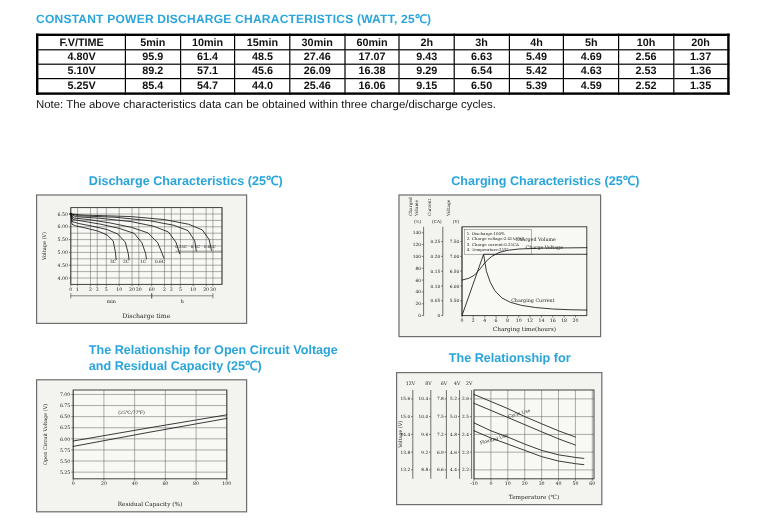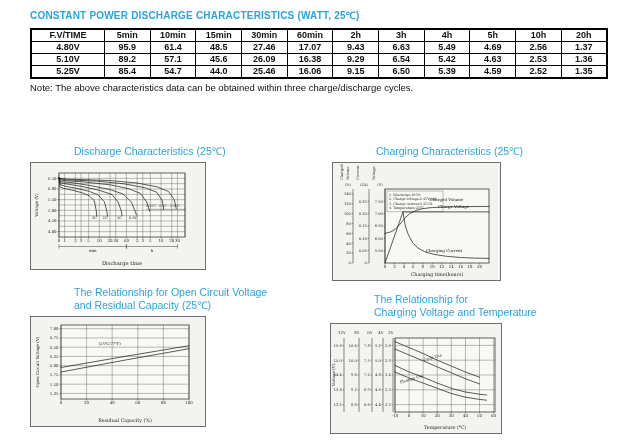--- a/index.html
+++ b/index.html
@@ -14,21 +14,21 @@
   table.power{
     border-collapse:collapse;table-layout:fixed;width:578px;margin-top:6px;
     border:2px solid #000;
     padding-left:20px;
   }
   table.power th,table.power td{
     border:1px solid #000;font-size:9px;font-weight:bold;text-align:center;
     padding:0;height:11px;line-height:11px;font-family:"Liberation Sans",sans-serif;
   }
   .note{margin:3px 0 0 0;font-size:9.5px;font-weight:normal;color:#111;}
-  .sec-title{margin:0 0 4px 1px;font-size:10.5px;font-weight:normal;color:#2aa5dc;line-height:13px;padding-left:43px;}
+  .sec-title{margin:0 0 4px 1px;font-size:10.5px;font-weight:bold;color:#2aa5dc;line-height:13px;padding-left:43px;}
   .panel{
     background:#f3f3f0;border:1px solid #6e6e6e;box-sizing:content-box;
   }
   .panel svg{display:block;}
   .panel svg text{font-family:"DejaVu Serif",serif;}
 </style>
 </head>
 <body>
 
 <div class="abs" style="left:30px;top:8px;width:584px;">
@@ -351,21 +351,20 @@
         <text x="78.64" y="27.609999999999978" font-size="3.8" text-anchor="middle" fill="#1c1c1c">(25℃/77℉)</text>
         <text x="94" y="105" font-size="4.8" text-anchor="middle" fill="#1c1c1c">Residual Capacity (%)</text>
         <text x="8" y="45" font-size="4.1" text-anchor="middle" fill="#1c1c1c" transform="rotate(-90 8 45)">Open Circuit Voltage (V)</text>
       </svg>
   </div>
 </div>
 
 <div class="abs" style="left:330px;top:293px;">
   <h2 class="sec-title">
     <span style="display:block">The Relationship for</span>
-    <span style="display:block">Charging Voltage and Temperature</span>
   </h2>
   <div class="panel" style="width:170px;height:109px;">
     <svg width="170" height="109" viewBox="0 0 170 109">
         <rect x="64" y="14" width="100" height="74" fill="#f8f8f5"></rect>
         <line x1="64" y1="14" x2="64" y2="88" stroke="#555555" stroke-width="0.4"></line>
         <line x1="78.08450704225352" y1="14" x2="78.08450704225352" y2="88" stroke="#555555" stroke-width="0.4"></line>
         <line x1="92.16901408450704" y1="14" x2="92.16901408450704" y2="88" stroke="#555555" stroke-width="0.4"></line>
         <line x1="106.25352112676056" y1="14" x2="106.25352112676056" y2="88" stroke="#555555" stroke-width="0.4"></line>
         <line x1="120.33802816901408" y1="14" x2="120.33802816901408" y2="88" stroke="#555555" stroke-width="0.4"></line>
         <line x1="134.4225352112676" y1="14" x2="134.4225352112676" y2="88" stroke="#555555" stroke-width="0.4"></line>

